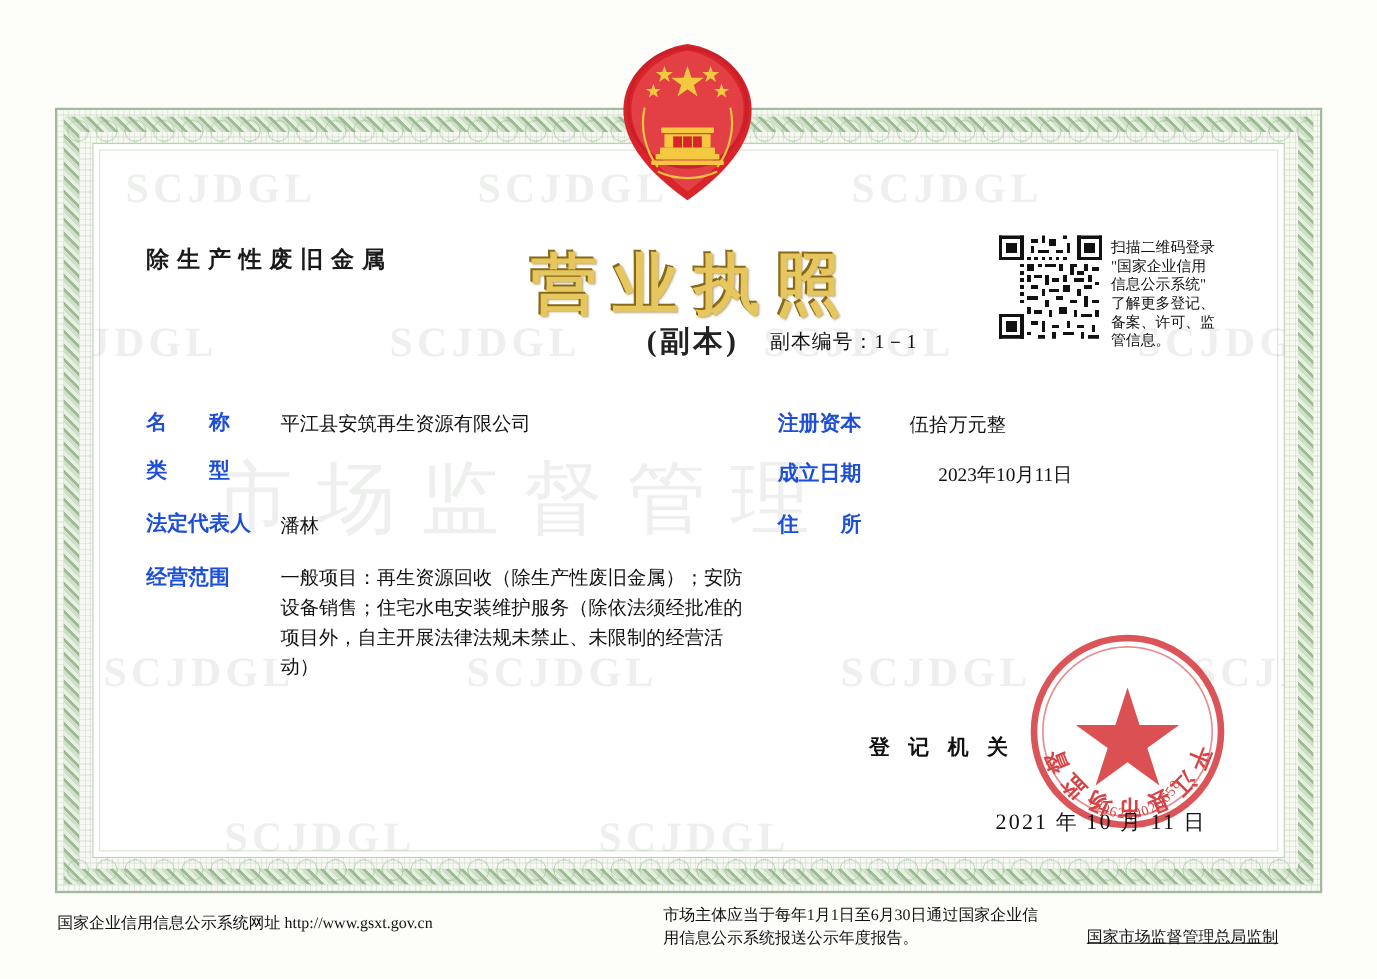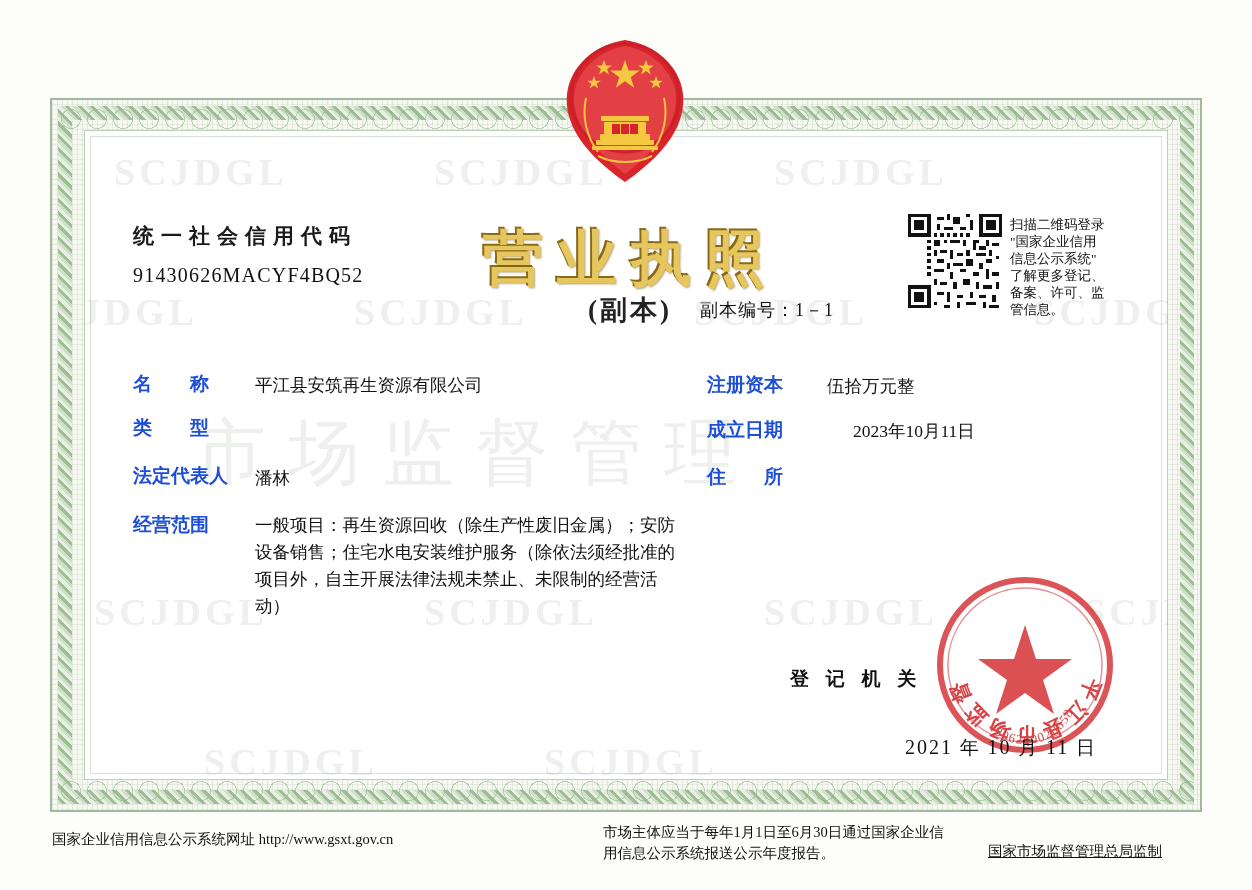--- a/index.html
+++ b/index.html
@@ -359,22 +359,21 @@
 
       <g stroke="#f5c842" stroke-width="2" fill="none" opacity="0.95">
         <path d="M30 62 C 26 80, 30 100, 42 116"></path>
         <path d="M108 62 C 112 80, 108 100, 96 116"></path>
         <path d="M42 120 C 58 128, 80 128, 96 120"></path>
       </g>
     </svg>
   </div>
 
   <div class="credit-block">
-    <div class="credit-label">统一社会信用代码</div>
-    <div class="credit-code">91430626MACYF4BQ52</div>
+    <div class="credit-label">除生产性废旧金属</div>
   </div>
 
   <div class="title">营业执照</div>
   <div class="subtitle">(副本)</div>
   <div class="copy-no">副本编号：1－1</div>
 
   <div class="qr">
     <svg width="94" height="94" viewBox="0 0 29 29" shape-rendering="crispEdges">
       <rect width="29" height="29" fill="#ffffff"></rect>
       <g fill="#111111">

